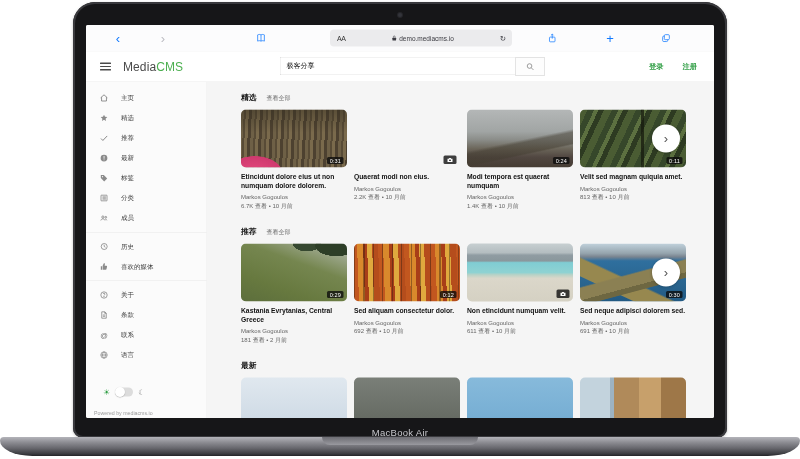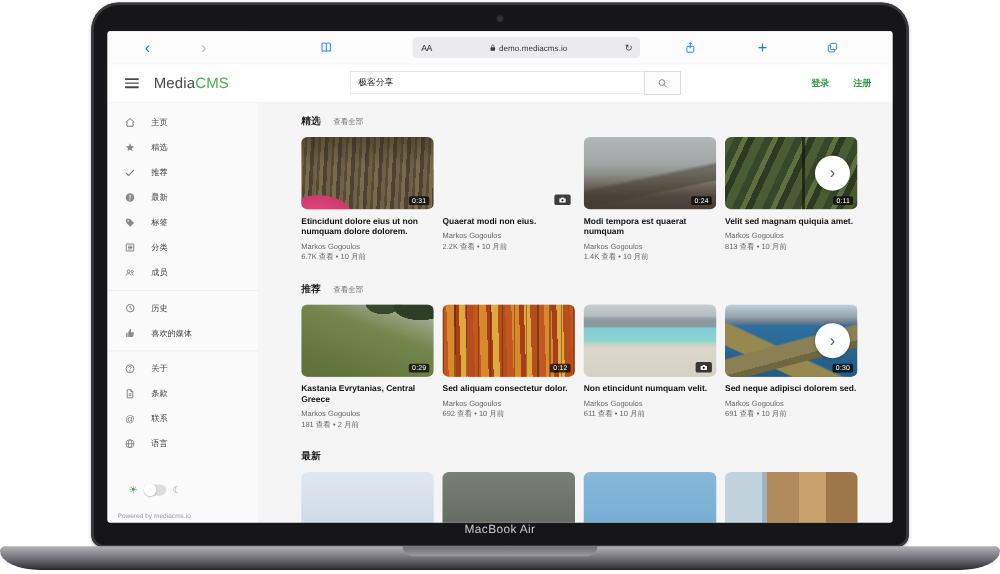--- a/index.html
+++ b/index.html
@@ -5,21 +5,21 @@
   html,body{margin:0;padding:0;background:#fff;font-family:"Liberation Sans",sans-serif;}
   .stage{position:relative;width:800px;height:459px;background:#fff;overflow:hidden;}
 
   
   .lid{position:absolute;left:73px;top:2px;width:654px;height:436px;background:#161618;
        border-radius:22px 22px 10px 10px;box-shadow:inset 0 0 0 2px #39393d, 0 1px 3px rgba(0,0,0,.25);}
   .webcam{position:absolute;left:50%;top:11px;width:4px;height:4px;margin-left:-2px;border-radius:50%;
           background:#33343a;box-shadow:0 0 0 1px #26262a;}
   .screen{position:absolute;left:13px;top:23px;width:628px;height:393px;overflow:hidden;background:#fff;border-radius:2px;}
   .scale{width:1256px;height:786px;transform:scale(.5);transform-origin:0 0;background:#fff;}
-  .chin{position:absolute;left:0;right:0;bottom:0;height:20px;display:flex;align-items:flex-start;justify-content:center;}
+  .chin{position:absolute;left:0;right:0;bottom:0;height:20px;display:flex;align-items:flex-end;justify-content:center;}
   .chin span{color:#c8c8cd;font-size:9.5px;letter-spacing:.3px;}
   .base{position:absolute;left:0;top:437px;width:800px;height:19px;
         background:linear-gradient(180deg,#b4b4ba 0%,#8d8d93 28%,#68686e 58%,#3c3c41 88%,#232327 100%);
         border-radius:4px 4px 34px 34px / 4px 4px 16px 16px;}
   .notch{position:absolute;left:50%;top:0;width:156px;height:8px;margin-left:-78px;
          background:linear-gradient(180deg,#6d6d73,#99999f);border-radius:0 0 12px 12px;}
 
   
   .sbar{height:52px;background:#fcfcfd;border-bottom:1px solid #ececec;position:relative;}
   .sbtn{position:absolute;top:0;height:52px;display:flex;align-items:center;justify-content:center;color:#1079ff;}

